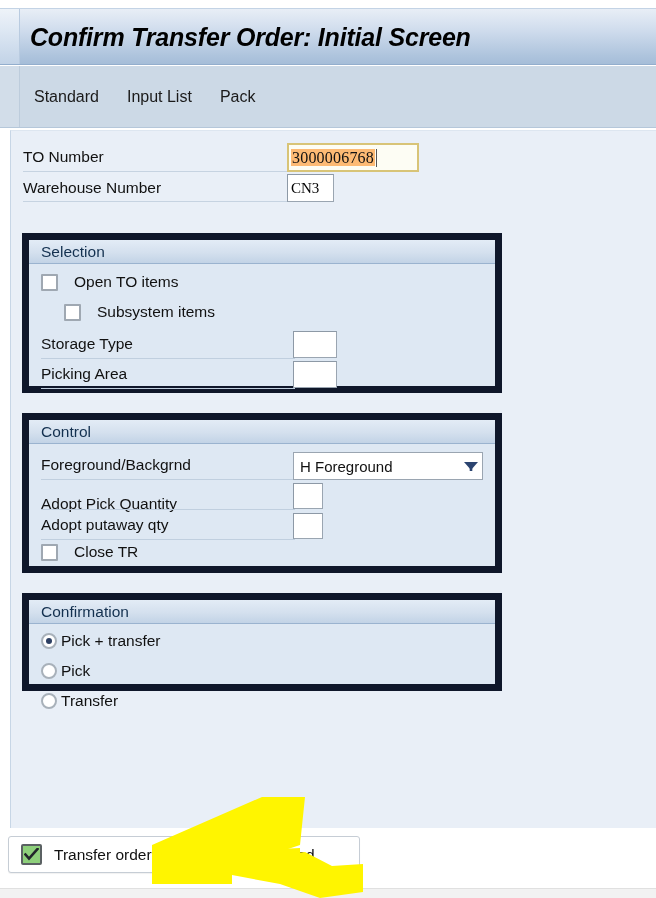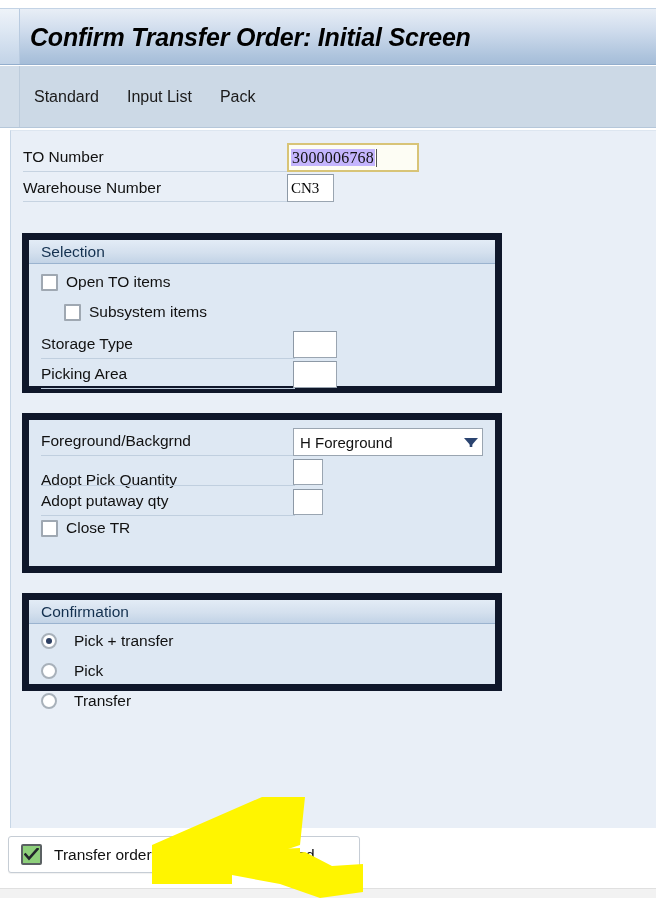--- a/index.html
+++ b/index.html
@@ -115,21 +115,21 @@
     display: flex;
     align-items: center;
     cursor: text;
   }
   .inp-focused {
     border: 2px solid #d8c477;
     background: #fdfdf4;
     padding: 0 2px;
   }
   .inp-focused .sel-text {
-    background: #c4b5fd;
+    background: #fdba74;
     color: #111;
     padding: 1px 1px 0 1px;
     font-family: "Liberation Serif", serif;
     font-size: 16px;
     letter-spacing: 0.2px;
   }
   .caret {
     display: inline-block;
     width: 1px;
     height: 18px;
@@ -160,42 +160,42 @@
     position: relative;
     width: 100%;
     height: calc(100% - 25px);
   }
 
   
   .cb-row {
     position: absolute;
     display: flex;
     align-items: center;
-    gap: 8px;
+    gap: 16px;
   }
   .checkbox {
     width: 17px; height: 17px;
     background: #ffffff;
     border: 2px solid #9fa8b2;
     border-radius: 1px;
     flex: 0 0 auto;
     cursor: pointer;
   }
   .cb-label {
     font-size: 15.5px;
     color: #111;
     white-space: nowrap;
   }
 
   
   .rb-row {
     position: absolute;
     display: flex;
     align-items: center;
-    gap: 17px;
+    gap: 4px;
     text-align: right;
   }
   .radio {
     width: 16px; height: 16px;
     border-radius: 50%;
     background: #ffffff;
     border: 2px solid #a8b1ba;
     flex: 0 0 auto;
     position: relative;
     cursor: pointer;
@@ -352,20 +352,23 @@
         </div>
         <div class="field-underline" style="left:12px; top:124px; width:254px; background:#c0cfdf;"></div>
         <div class="inp" style="left:264px; top:97px; width:44px; height:27px;">
           <span></span>
         </div>
 
       </div>
     </div>
 
     <div class="group" style="left:11px; top:282px; width:480px; height:160px;">
+      <div class="group-header">
+        <span class="group-title">Control</span>
+      </div>
       <div class="group-body">
 
         <div class="field-row" style="left:12px; top:9px;">
           <span class="field-label">Foreground/Backgrnd</span>
         </div>
         <div class="field-underline" style="left:12px; top:35px; width:254px; background:#c0cfdf;"></div>
         <div class="dropdown" style="left:264px; top:8px; width:190px; height:28px;">
           <span class="dd-value">H Foreground</span>
           <span class="dd-arrow">
             <svg width="16" height="12" viewBox="0 0 16 12">

